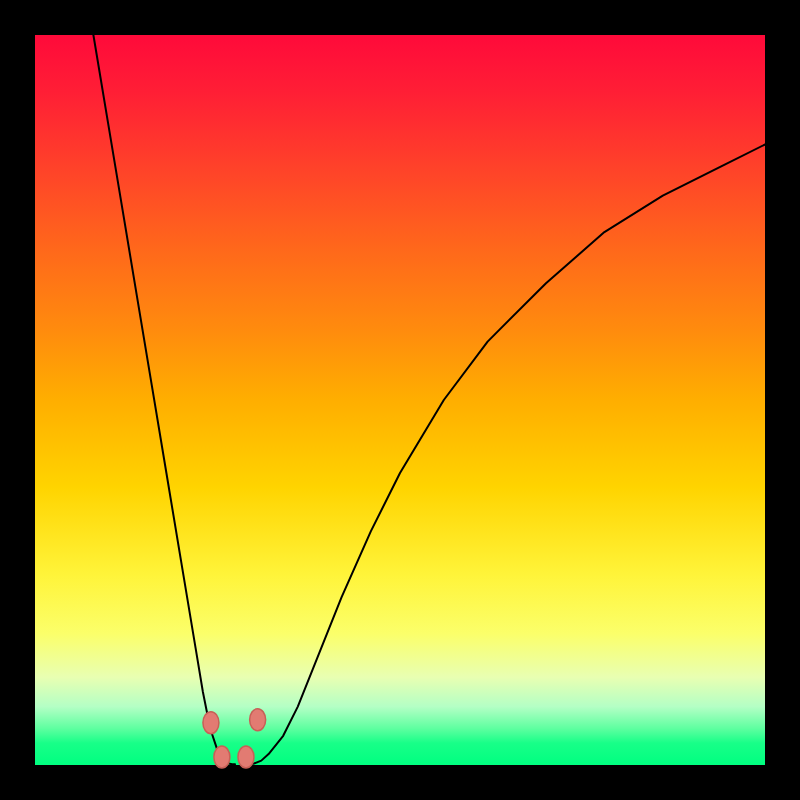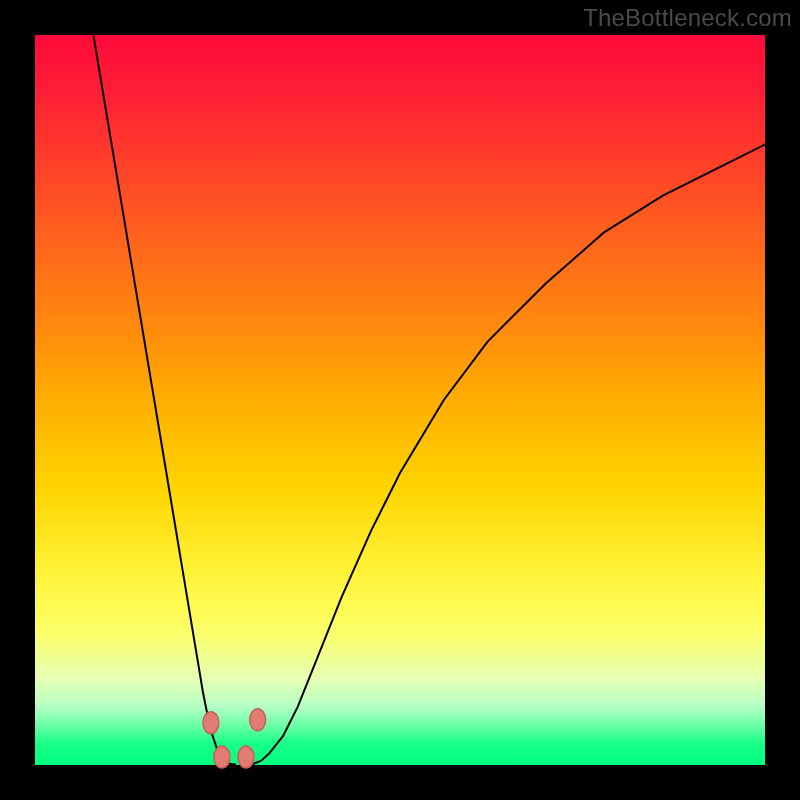--- a/index.html
+++ b/index.html
@@ -71,14 +71,13 @@
       <path id="left-path" class="curve" d="M58.40 0.00 L73.00 87.60 L87.60 175.20 L102.20 262.80 L116.80 350.40 L131.40 438.00 L146.00 525.60 L160.60 613.20 L167.90 657.00 L175.20 693.50 L182.50 715.40 L188.34 725.62 L193.45 728.54 L197.10 729.27 L200.02 729.27"></path>
       <path id="right-path" class="curve" d="M211.70 729.27 L215.35 729.27 L219.00 728.54 L226.30 725.62 L233.60 719.05 L248.20 700.80 L262.80 671.60 L277.40 635.10 L306.60 562.10 L335.80 496.40 L365.00 438.00 L408.80 365.00 L452.60 306.60 L511.00 248.20 L569.40 197.10 L627.80 160.60 L686.20 131.40 L730.00 109.50"></path>
       <g id="markers">
           <ellipse cx="175.93" cy="687.66" rx="8" ry="11" class="dot"></ellipse>
           <ellipse cx="186.88" cy="721.97" rx="8" ry="11" class="dot"></ellipse>
           <ellipse cx="210.97" cy="721.97" rx="8" ry="11" class="dot"></ellipse>
           <ellipse cx="222.65" cy="684.74" rx="8" ry="11" class="dot"></ellipse>
         </g>
     </svg>
   </div>
-  <div class="watermark">TheBottleneck.com</div>
 </div>
 
 </body></html>

